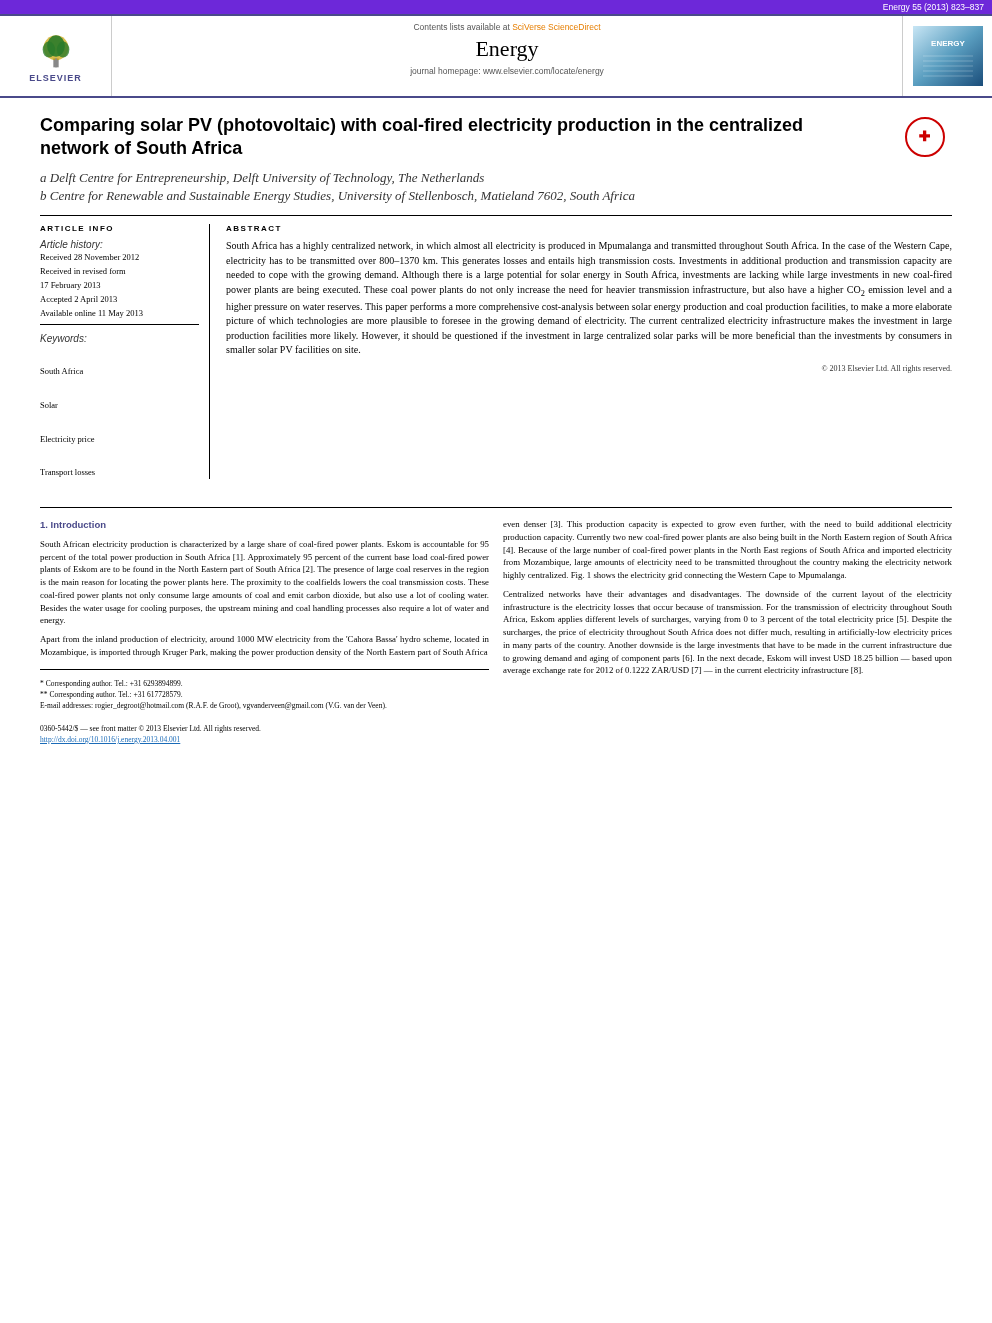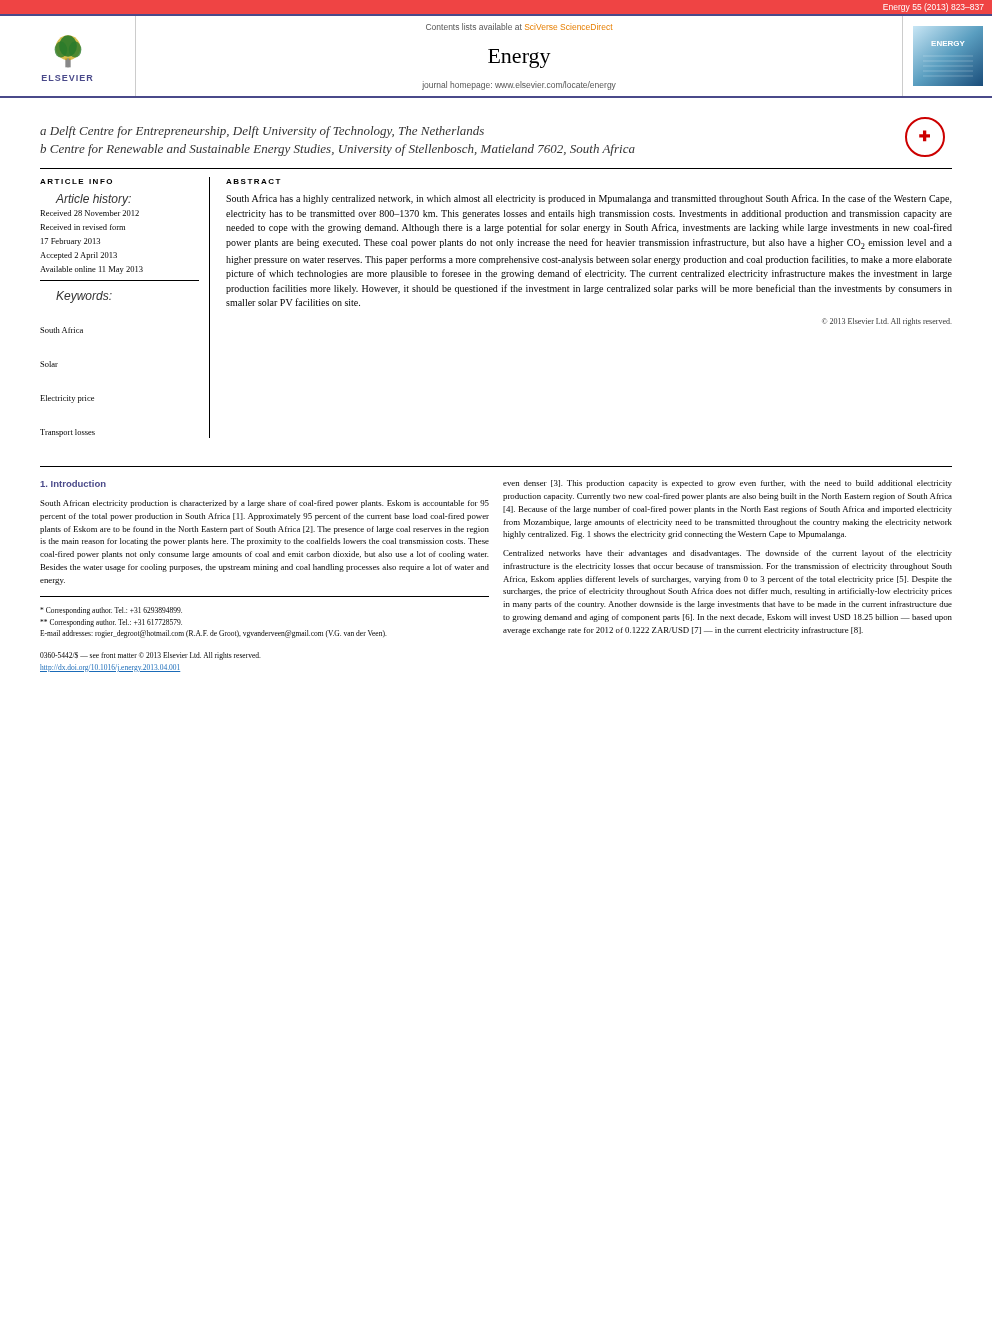--- a/index.html
+++ b/index.html
@@ -7,39 +7,39 @@
       font-family: "Times New Roman", Times, serif;
       font-size: 9.5px;
       color: #000;
       background: #fff;
       width: 992px;
       min-height: 1323px;
     }
 
     
     .top-bar {
-      background: #ef4444;
+      background: #6d28d9;
       color: #fff;
       text-align: right;
       font-size: 8.5px;
       padding: 2px 8px;
       font-family: Arial, sans-serif;
     }
 
     
     .journal-header {
       display: flex;
       align-items: stretch;
       border-bottom: 2px solid #4a4a8a;
       border-top: 2px solid #4a4a8a;
       margin-bottom: 0;
     }
 
     .elsevier-logo {
-      width: 136px;
+      width: 112px;
       min-height: 80px;
       background: #fff;
       display: flex;
       flex-direction: column;
       align-items: center;
       justify-content: center;
       border-right: 1px solid #ccc;
       padding: 8px;
     }
 
@@ -55,21 +55,21 @@
       font-weight: bold;
       letter-spacing: 1px;
       margin-top: 3px;
     }
 
     .journal-center {
       flex: 1;
       display: flex;
       flex-direction: column;
       align-items: center;
-      justify-content: space-between;
+      justify-content: flex-start;
       padding: 6px;
     }
 
     .sciverse-line {
       font-size: 8.5px;
       font-family: Arial, sans-serif;
       color: #555;
       margin-bottom: 4px;
     }
 
@@ -184,26 +184,25 @@
       font-size: 8px;
       font-family: Arial, sans-serif;
       font-weight: bold;
       letter-spacing: 1.5px;
       text-transform: uppercase;
       color: #000;
       margin-bottom: 6px;
     }
 
     .info-label {
-      font-size: 12px;
+      font-size: 10px;
       font-style: italic;
       color: #333;
       margin-bottom: 2px;
       font-family: Arial, sans-serif;
-      margin-left: 16px;
     }
 
     .info-value {
       font-size: 8.5px;
       color: #000;
       margin-bottom: 4px;
     }
 
     .keywords-section {
       margin-top: 8px;
@@ -344,20 +343,21 @@
         <line x1="10" y1="45" x2="60" y2="45" stroke="white" stroke-width="0.5" opacity="0.5"></line>
         <line x1="10" y1="50" x2="60" y2="50" stroke="white" stroke-width="0.5" opacity="0.5"></line>
       </svg>
     </div>
   </div>
 </div>
 
 <div class="article-content">
 
   <div class="article-title">
+    <span>Comparing solar PV (photovoltaic) with coal-fired electricity production in the centralized network of South Africa</span>
     <div class="crossmark">
       <div class="crossmark-icon">
         <span class="crossmark-inner">✚</span>
       </div>
     </div>
   </div>
 
 
   <div class="affiliations">
     <div>a Delft Centre for Entrepreneurship, Delft University of Technology, The Netherlands</div>
@@ -403,20 +403,21 @@
 
   <div class="main-body">
 
     <div class="body-col">
       <div class="section-title">
         <span>1.</span>&nbsp;<span>Introduction</span>
       </div>
 
       <p>South African electricity production is characterized by a large share of coal-fired power plants. Eskom is accountable for 95 percent of the total power production in South Africa [1]. Approximately 95 percent of the current base load coal-fired power plants of Eskom are to be found in the North Eastern part of South Africa [2]. The presence of large coal reserves in the region is the main reason for locating the power plants here. The proximity to the coalfields lowers the coal transmission costs. These coal-fired power plants not only consume large amounts of coal and emit carbon dioxide, but also use a lot of cooling water. Besides the water usage for cooling purposes, the upstream mining and coal handling processes also require a lot of water and energy.</p>
 
+      <p>Apart from the inland production of electricity, around 1000 MW electricity from the 'Cahora Bassa' hydro scheme, located in Mozambique, is imported through Kruger Park, making the power production density of the North Eastern part of South Africa</p>
 
       <div class="footnote-area">
         <div>* Corresponding author. Tel.: +31 6293894899.</div>
         <div>** Corresponding author. Tel.: +31 617728579.</div>
         <div>E-mail addresses: rogier_degroot@hotmail.com (R.A.F. de Groot), vgvanderveen@gmail.com (V.G. van der Veen).</div>
         <br>
         <div>0360-5442/$ — see front matter © 2013 Elsevier Ltd. All rights reserved.</div>
         <div style="cursor:pointer;">
           <span class="footnote-link">http://dx.doi.org/10.1016/j.energy.2013.04.001</span>
         </div>

